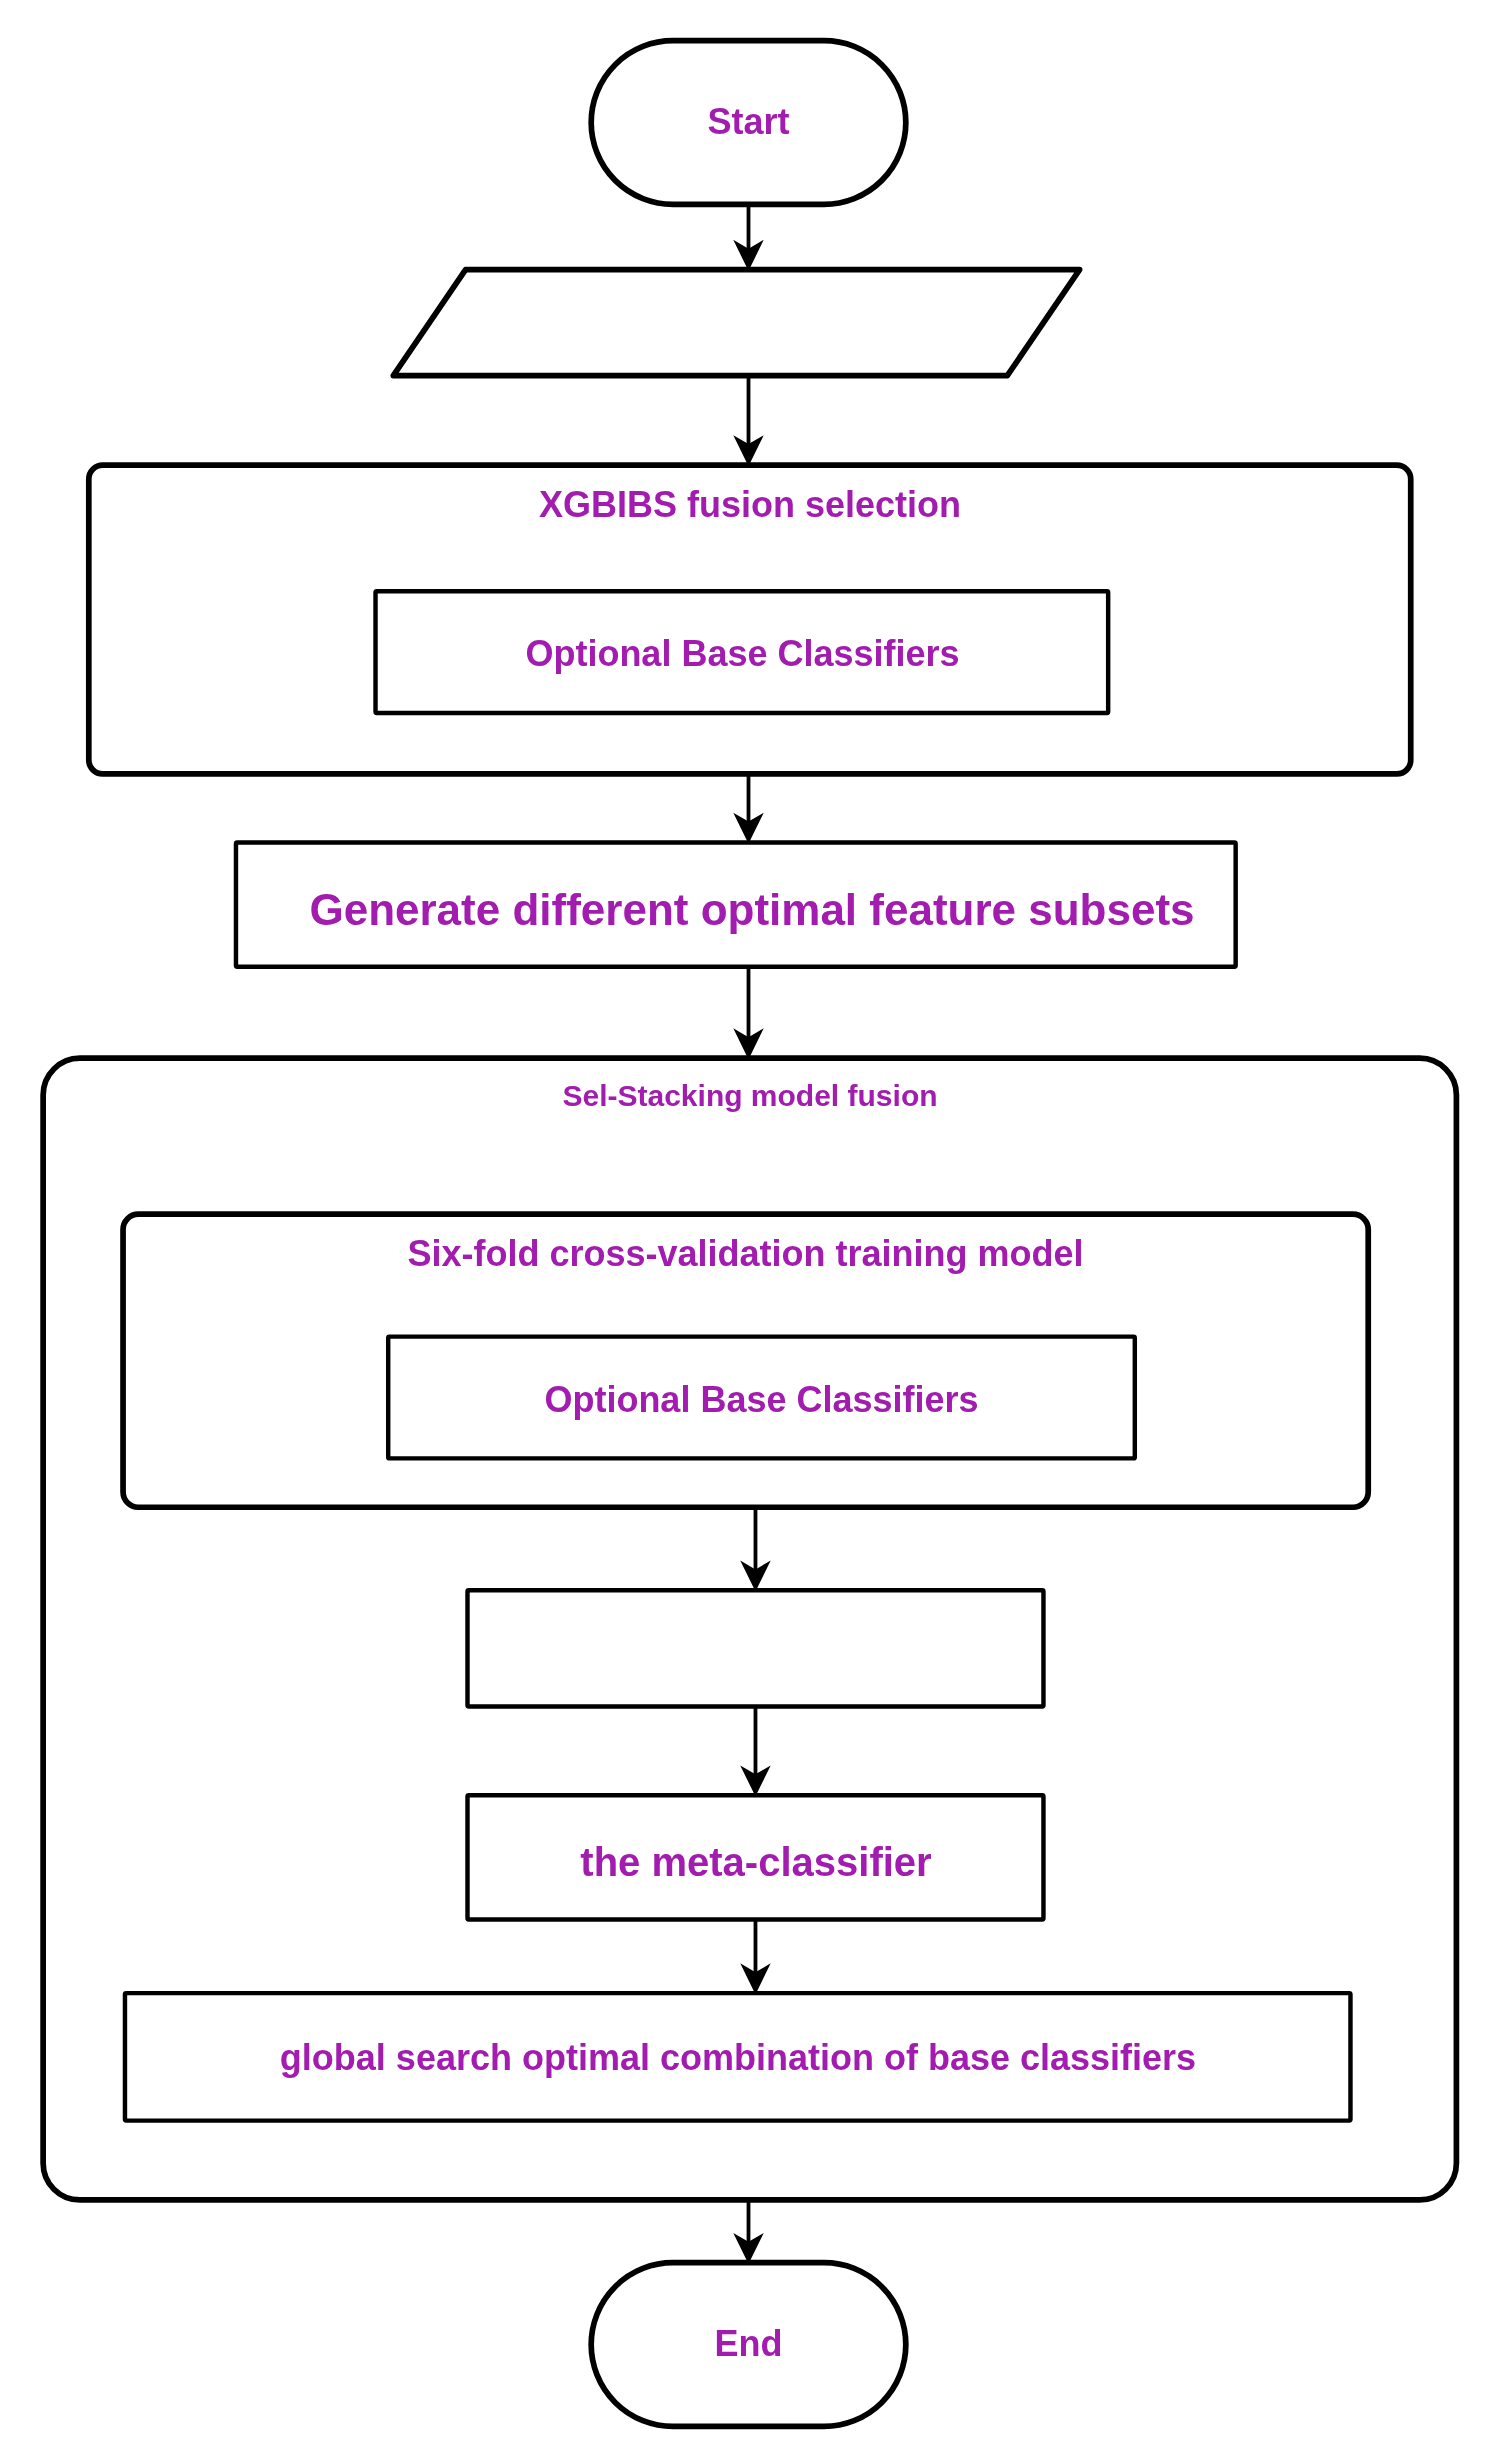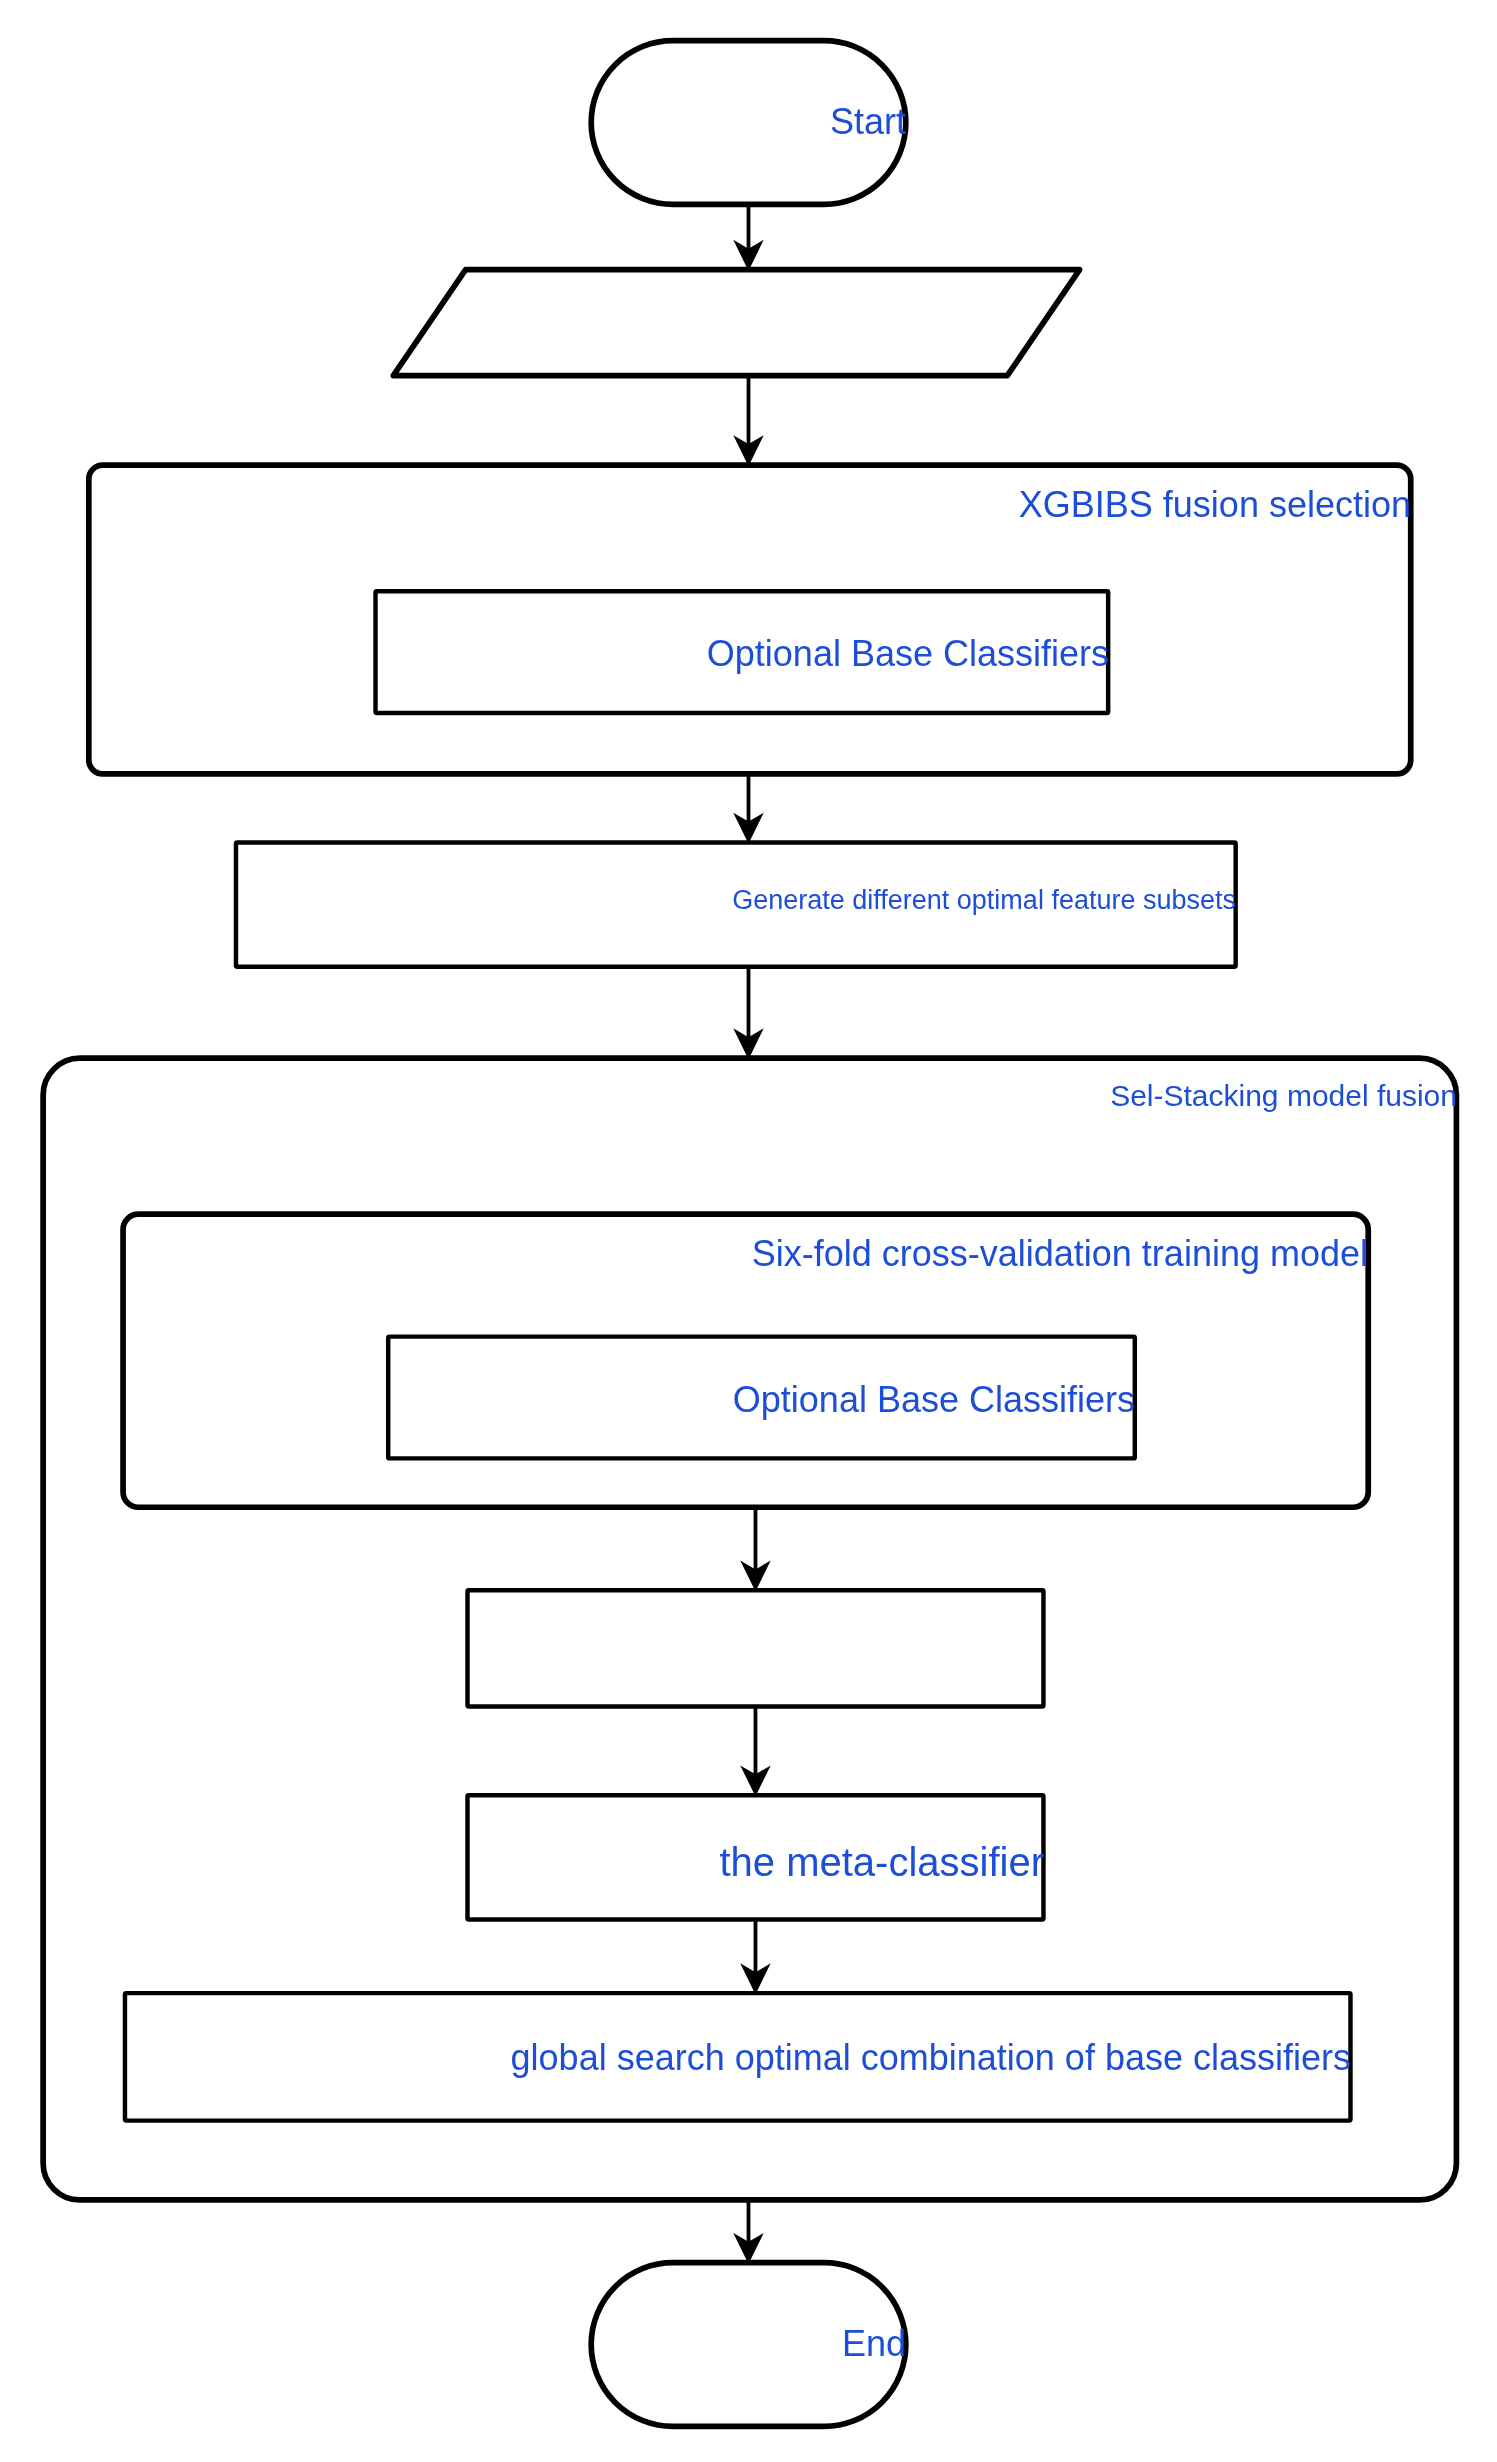--- a/index.html
+++ b/index.html
@@ -41,24 +41,24 @@
     stroke: #000000;
     stroke-width: 6;
     fill: none;
   }
   .arrowhead {
     fill: #000000;
     stroke: none;
   }
   .node-label {
     position: absolute;
-    text-align: right;
+    text-align: center;
     font-family: "Liberation Sans", sans-serif;
-    font-weight: normal;
-    color: #1d4ed8;
+    font-weight: bold;
+    color: #a21caf;
     line-height: 1.1;
     white-space: nowrap;
     pointer-events: none;
   }
 </style>
 </head>
 <body>
 
 <div id="flowchart-root">
 
@@ -114,21 +114,21 @@
 
   </svg>
 
   <div class="node-label" style="left:591px; top:102px; width:315px; font-size:36px;">Start</div>
 
 
   <div class="node-label" style="left:89px; top:485px; width:1322px; font-size:36px;">XGBIBS fusion selection</div>
 
   <div class="node-label" style="left:376px; top:634px; width:733px; font-size:36px;">Optional Base Classifiers</div>
 
-  <div class="node-label" style="left:236px; top:886px; width:1000px; font-size:27px;">Generate different optimal feature subsets</div>
+  <div class="node-label" style="left:252px; top:886px; width:1000px; font-size:44px;">Generate different optimal feature subsets</div>
 
   <div class="node-label" style="left:43px; top:1079px; width:1414px; font-size:30px;">Sel-Stacking model fusion</div>
 
   <div class="node-label" style="left:123px; top:1234px; width:1245px; font-size:36px;">Six-fold cross-validation training model</div>
 
   <div class="node-label" style="left:388px; top:1380px; width:747px; font-size:36px;">Optional Base Classifiers</div>
 
 
   <div class="node-label" style="left:468px; top:1840px; width:576px; font-size:40px;">the meta-classifier</div>
 

